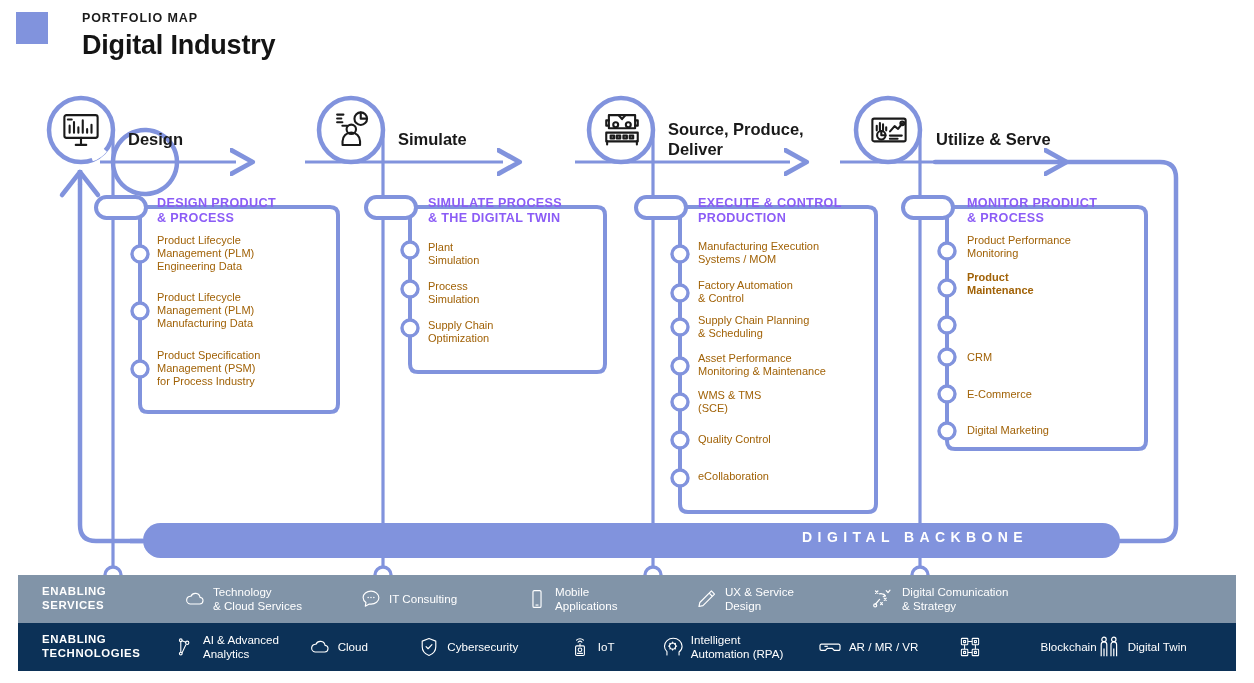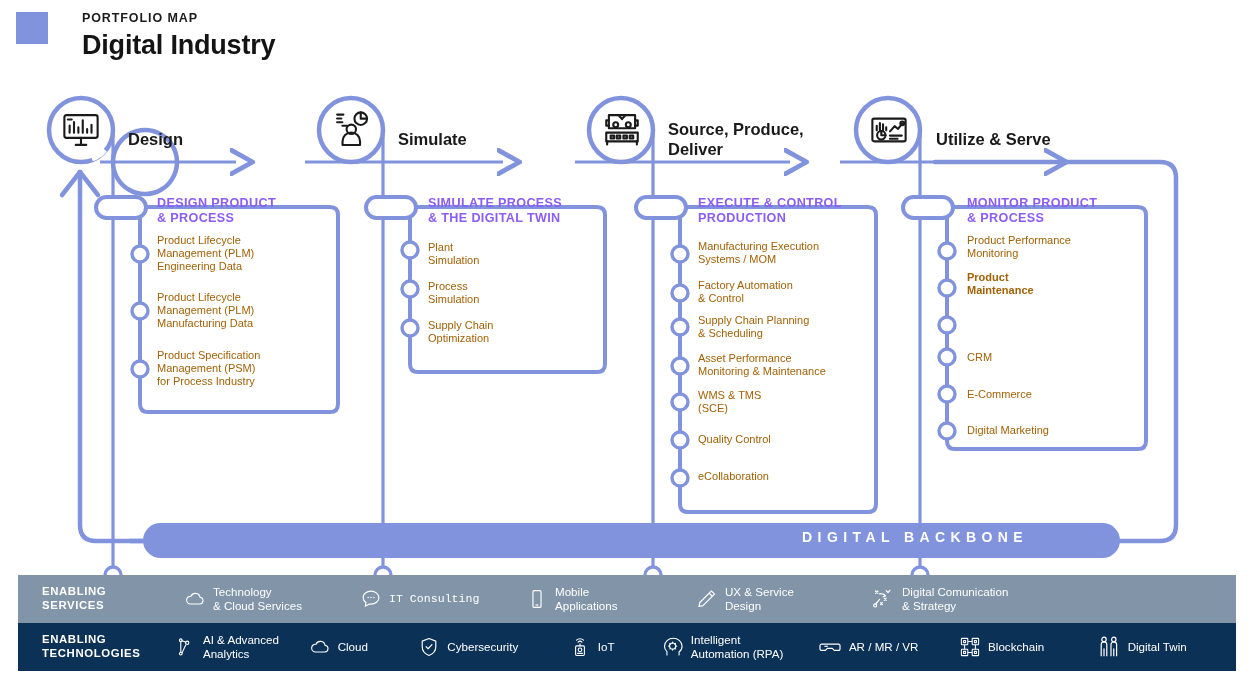--- a/index.html
+++ b/index.html
@@ -235,21 +235,21 @@
 
     <div class="chip" style="width:176px;">
       <svg width="22" height="22" viewBox="0 0 24 24">
         <path d="M6.6 17.4h10.6a3.6 3.6 0 0 0 .3-7.18 5.2 5.2 0 0 0-9.9-1.2A3.9 3.9 0 0 0 6.6 17.4z" fill="none" stroke="#ffffff" stroke-width="1.25" stroke-linejoin="round"></path>
       </svg>
       <span class="chip-label">Technology
 &amp; Cloud Services</span>
     </div>
 
 
-    <div class="chip" style="width:166px;font-family:Liberation Mono, monospace;">
+    <div class="chip" style="width:166px;">
       <svg width="22" height="22" viewBox="0 0 24 24">
         <g fill="none" stroke="#ffffff" stroke-width="1.25" stroke-linejoin="round">
           <path d="M12 3.4c-4.8 0-8.6 3.1-8.6 7 0 2.2 1.2 4.1 3.1 5.4l-.7 4 4.3-2.4c.6.1 1.3.2 1.9.2 4.8 0 8.6-3.1 8.6-7s-3.8-7.2-8.6-7.2z"></path>
           <circle cx="8.9" cy="10.3" r=".85" fill="#ffffff" stroke="none"></circle>
           <circle cx="12" cy="10.3" r=".85" fill="#ffffff" stroke="none"></circle>
           <circle cx="15.1" cy="10.3" r=".85" fill="#ffffff" stroke="none"></circle>
         </g>
       </svg>
       <span class="chip-label">IT Consulting</span>
     </div>
@@ -359,21 +359,21 @@
     <div class="chip" style="width:152px;">
       <svg width="24" height="24" viewBox="0 0 24 24">
         <g fill="none" stroke="#ffffff" stroke-width="1.2" stroke-linejoin="round">
           <path d="M3.4 9.2h17.2a1.4 1.4 0 0 1 1.4 1.4v3.4a1.4 1.4 0 0 1-1.4 1.4h-4.4l-1.9-2.1h-5l-1.9 2.1H3.4A1.4 1.4 0 0 1 2 14v-3.4a1.4 1.4 0 0 1 1.4-1.4z"></path>
           <path d="M6.4 11.3h3.4"></path>
         </g>
       </svg>
       <span class="chip-label">AR / MR / VR</span>
     </div>
 
-    <div class="chip" style="width:148px;">
+    <div class="chip" style="width:148px;justify-content:space-between;">
       <svg width="22" height="22" viewBox="0 0 24 24">
         <g fill="none" stroke="#ffffff" stroke-width="1.15" stroke-linejoin="round">
           <rect x="2.6" y="2.6" width="7" height="7" rx=".8"></rect>
           <rect x="14.4" y="2.6" width="7" height="7" rx=".8"></rect>
           <rect x="2.6" y="14.4" width="7" height="7" rx=".8"></rect>
           <rect x="14.4" y="14.4" width="7" height="7" rx=".8"></rect>
           <path d="M9.6 6.1h4.8M6.1 9.6v4.8M17.9 9.6v4.8M9.6 17.9h4.8"></path>
           <path d="M5 5h2.2v2.2H5zM16.8 5H19v2.2h-2.2zM5 16.8h2.2V19H5zM16.8 16.8H19V19h-2.2z"></path>
         </g>
       </svg>

